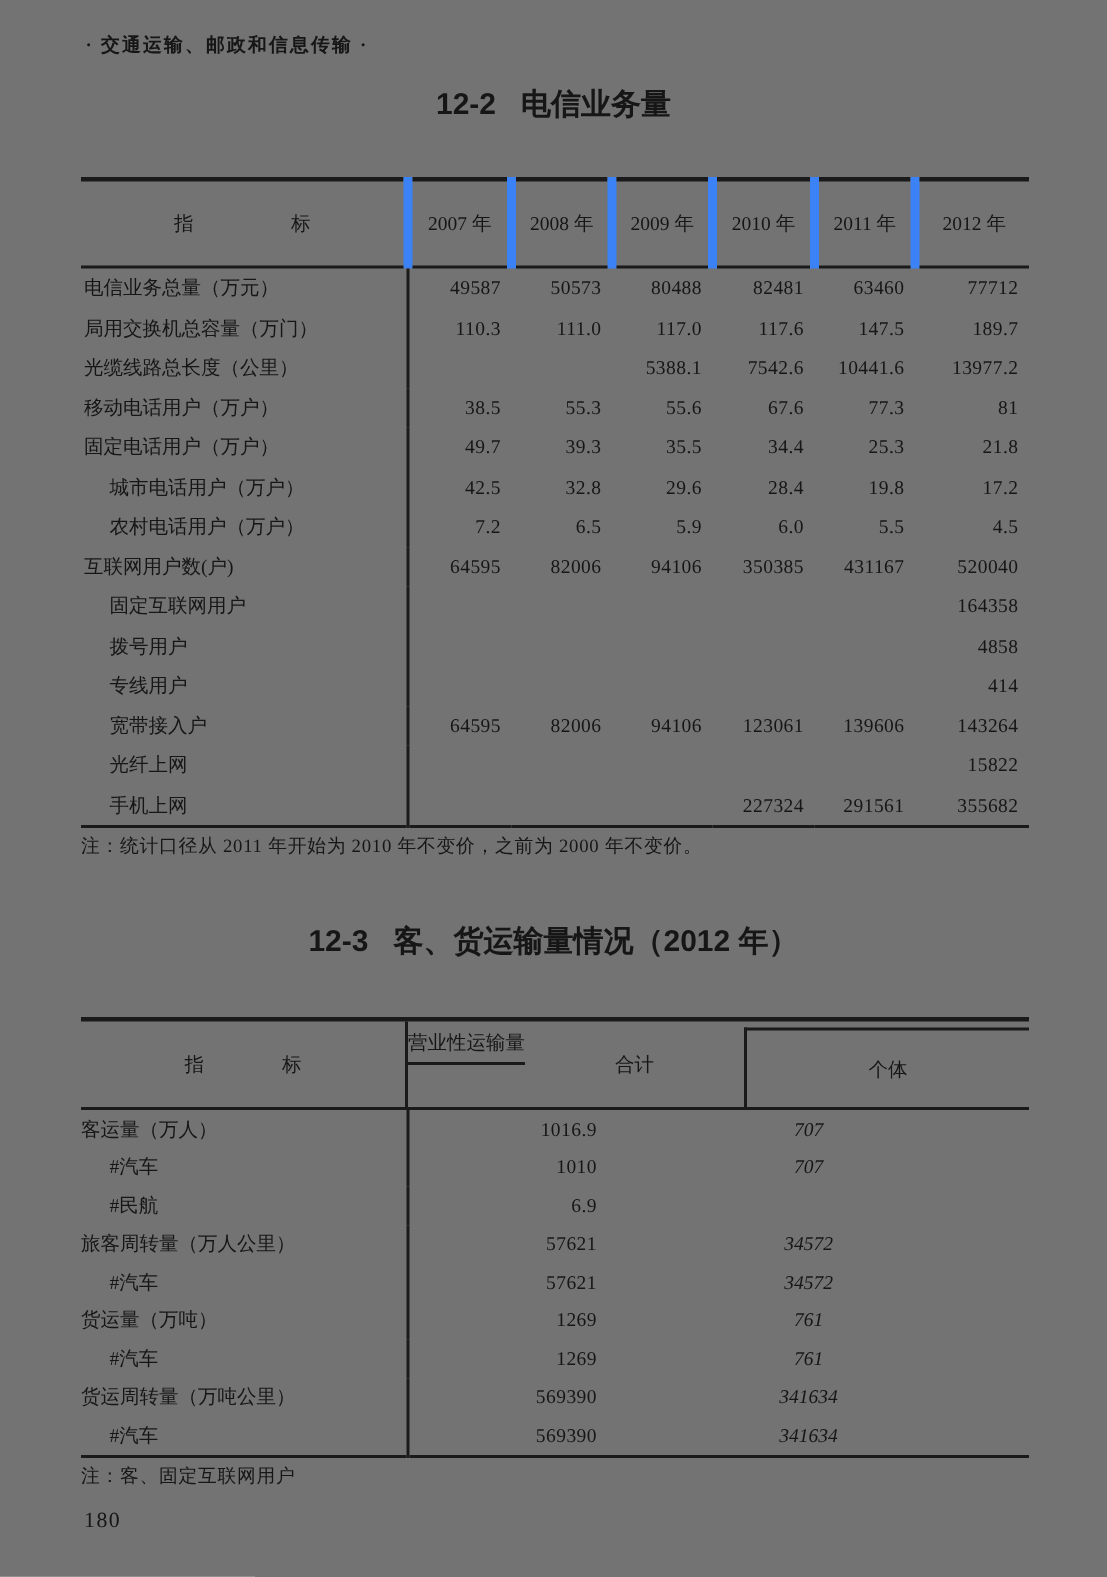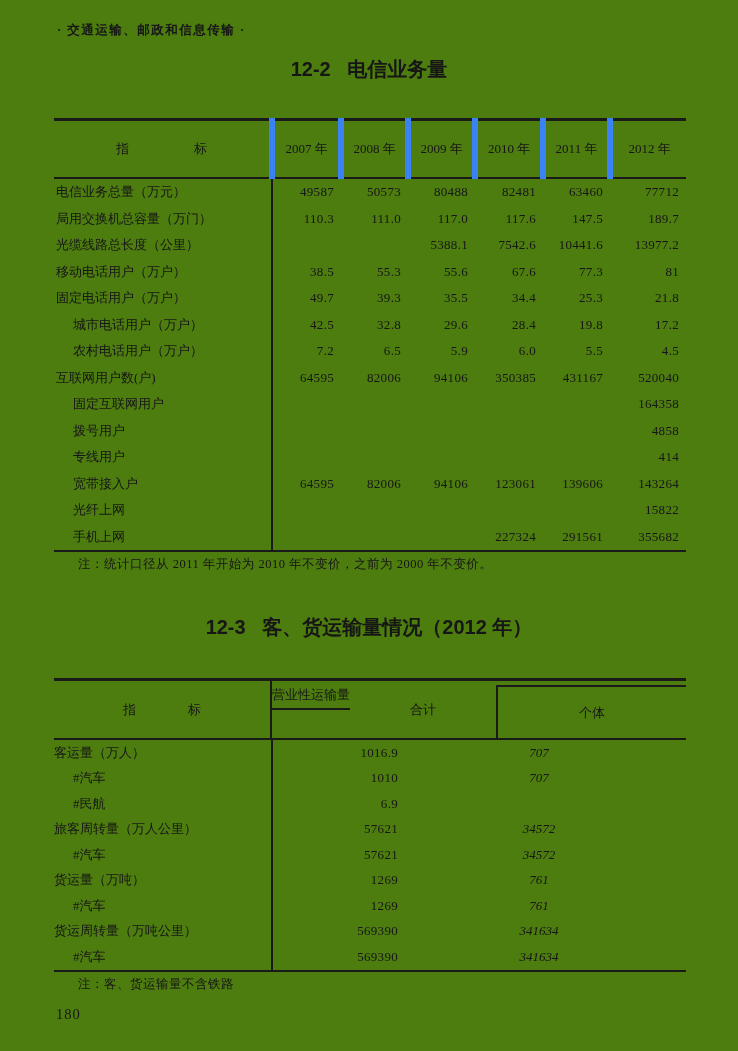--- a/index.html
+++ b/index.html
@@ -1,19 +1,19 @@
 <!DOCTYPE html>
 <html><head>
 <meta charset="utf-8">
 <style>
   html, body { margin: 0; padding: 0; }
   body { background: #e9e9e9; font-family: "Liberation Serif", "DejaVu Serif", serif; }
   .page {
     position: relative; width: 738px; height: 1051px; margin: 0 auto;
-    background: #4d7c0f; color: #161616; overflow: hidden;
+    background: #737373; color: #161616; overflow: hidden;
   }
   .running-head {
     position: absolute; left: 57px; top: 22px;
     font-size: 12.5px; letter-spacing: 1.5px; font-weight: bold;
   }
   .tbl-title {
     position: absolute; left: 0; width: 100%; text-align: center;
     font-family: "Liberation Sans", "DejaVu Sans", sans-serif;
     font-weight: bold; font-size: 20px; white-space: pre;
   }
@@ -33,21 +33,21 @@
     vertical-align: middle; border-bottom: 2px solid #1a1a1a; white-space: pre;
     padding: 0;
   }
   .t1 thead th.yr { border-left: 6px solid #3b82f6; }
   .t1 td { height: 26.5px; padding: 0; vertical-align: middle; }
 
   td.lbl { font-size: 13px; padding-left: 2px; white-space: nowrap; border-right: 2px solid #1a1a1a; }
   td.lbl.indent { padding-left: 19px; }
   td.num { text-align: right; padding-right: 7px; font-size: 13px; letter-spacing: 0.3px; }
 
-  .note { margin-top: 4px; font-size: 12.5px; letter-spacing: 0.5px; margin-left: 24px; }
+  .note { margin-top: 4px; font-size: 12.5px; letter-spacing: 0.5px; }
 
   
   .t2-header { display: flex; border-top: 3px solid #1a1a1a; border-bottom: 2px solid #1a1a1a; height: 57px; }
   .t2-ind {
     width: 218px; box-sizing: border-box; border-right: 2px solid #1a1a1a;
     display: flex; align-items: center; justify-content: center;
     font-size: 13px; white-space: pre;
   }
   .t2-right { flex: 1; display: flex; flex-direction: row; min-width: 0; }
   .t2-group {
@@ -316,18 +316,18 @@
             <td class="geti">341634</td>
           </tr>
 
           <tr>
             <td class="lbl indent">#汽车</td>
             <td class="num heji">569390</td>
             <td class="geti">341634</td>
           </tr>
         </tbody>
     </table>
-    <div class="note">注：客、货运输量不含铁路</div>
+    <div class="note">注：客、固定互联网用户</div>
   </div>
 
   <div class="page-number">180</div>
 
 </div>
 
 </body></html>

